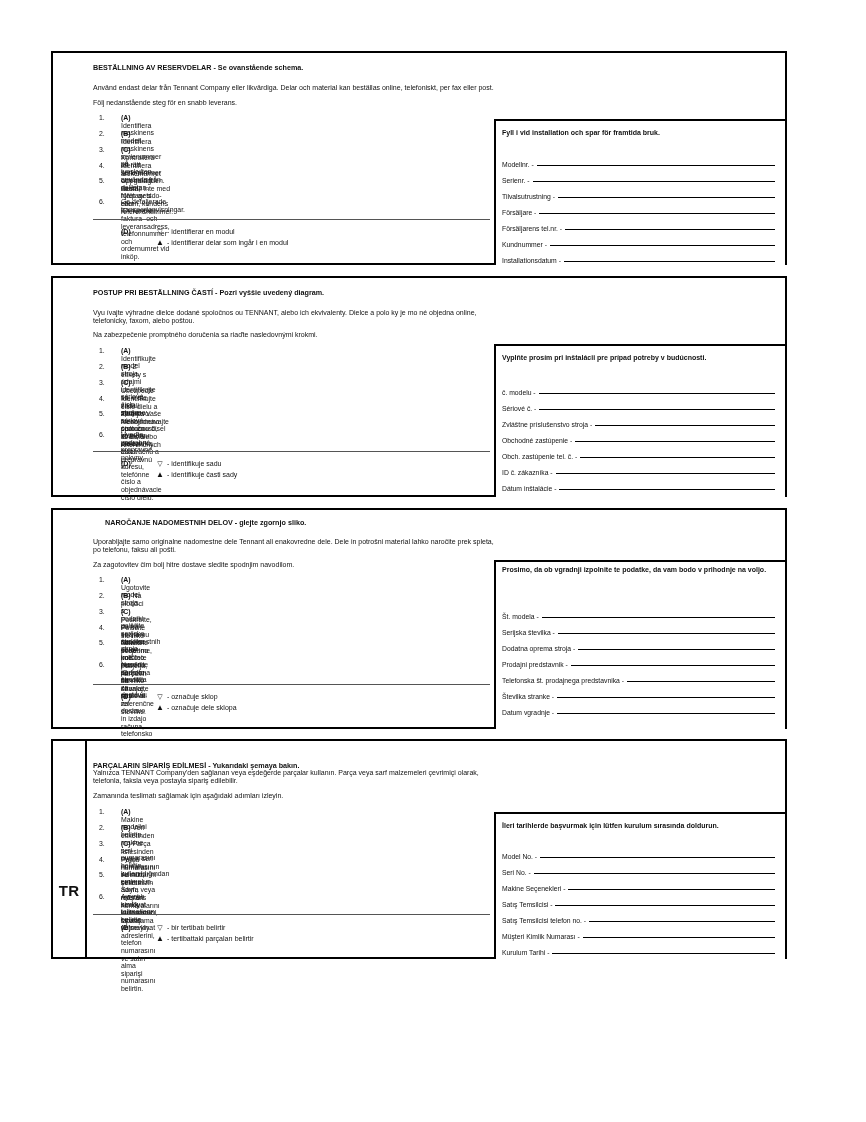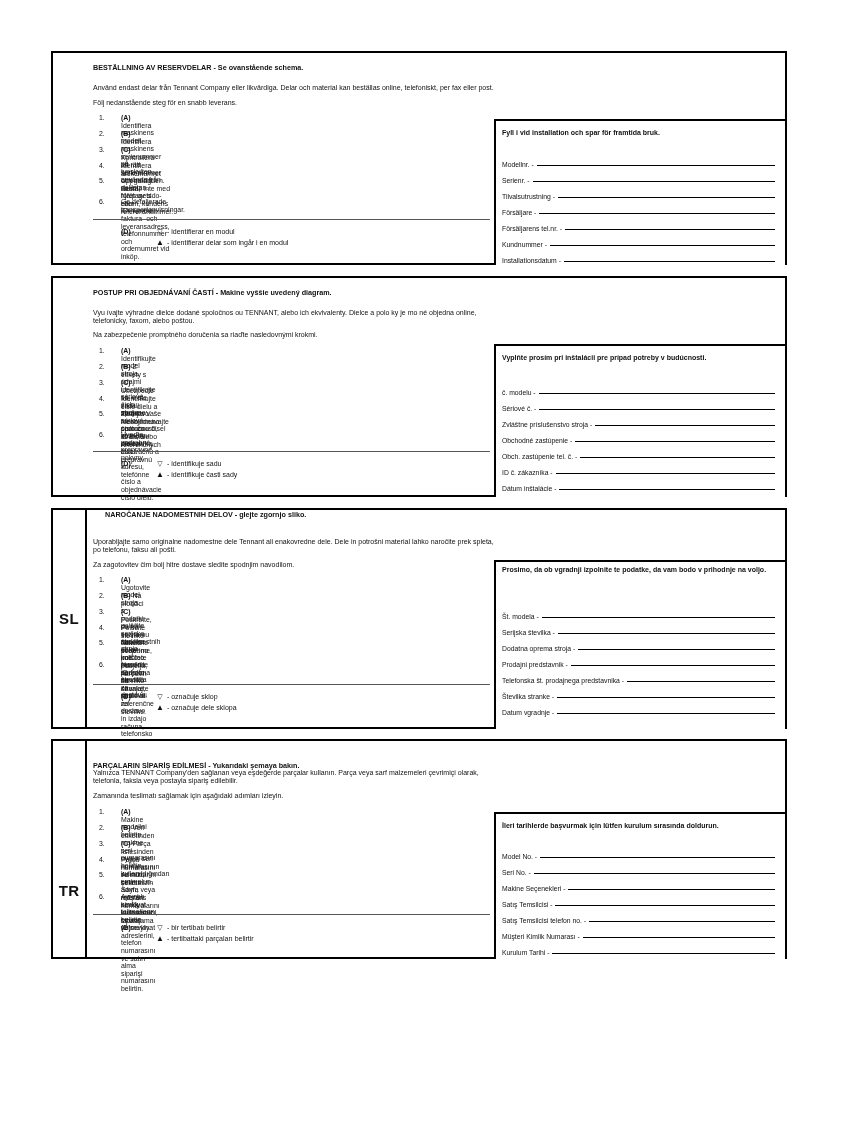--- a/index.html
+++ b/index.html
@@ -105,21 +105,21 @@
       <div class="field" style="top:131px;">
           <span class="lbl">Installationsdatum -</span>
           <span class="line"></span>
         </div>
     </div>
   </div>
 </div>
 
 <div class="section" style="top:276px; height:217px;">
   <div class="content">
-    <div class="title" style="top:10px;">POSTUP PRI OBJEDNÁVANÍ ČASTÍ - Makine vyššie uvedený diagram.</div>
+    <div class="title" style="top:10px;">POSTUP PRI BESTÄLLNING ČASTÍ - Pozri vyššie uvedený diagram.</div>
     <div class="intro" style="top:31px;">Vyu ívajte výhradne dielce dodané spoločnos ou TENNANT, alebo ich ekvivalenty. Dielce a polo ky je mo né objedna online,
 telefonicky, faxom, alebo poštou.</div>
     <div class="intro" style="top:53px;">Na zabezpečenie promptného doručenia sa riaďte nasledovnými krokmi.</div>
     <div class="steps">
       <div class="step" style="top:69px;">
           <span class="num">1.</span>
           <span class="txt"><b>(A)</b><span> Identifikujte model stroja.</span></span>
         </div>
       <div class="step" style="top:85px;">
           <span class="num">2.</span>
@@ -177,25 +177,22 @@
         </div>
       <div class="field" style="top:134px;">
           <span class="lbl">Dátum inštalácie -</span>
           <span class="line"></span>
         </div>
     </div>
   </div>
 </div>
 
 <div class="section" style="top:508px; height:217px;">
-  <div class="lang-col">
-    <div class="lang-code" style="top:100px;">SL</div>
-  </div>
   <div class="content">
-    <div class="title" style="top:0;padding-left:12px;">NAROČANJE NADOMESTNIH DELOV - glejte zgornjo sliko.</div>
+    <div class="title" style="top:8px;padding-left:12px;">NAROČANJE NADOMESTNIH DELOV - glejte zgornjo sliko.</div>
     <div class="intro" style="top:28px;">Uporabljajte samo originalne nadomestne dele Tennant ali enakovredne dele. Dele in potrošni material lahko naročite prek spleta,
 po telefonu, faksu ali pošti.</div>
     <div class="intro" style="top:51px;">Za zagotovitev čim bolj hitre dostave sledite spodnjim navodilom.</div>
     <div class="steps">
       <div class="step" style="top:66px;">
           <span class="num">1.</span>
           <span class="txt"><b>(A)</b><span> Ugotovite model stroja.</span></span>
         </div>
       <div class="step" style="top:82px;">
           <span class="num">2.</span>

